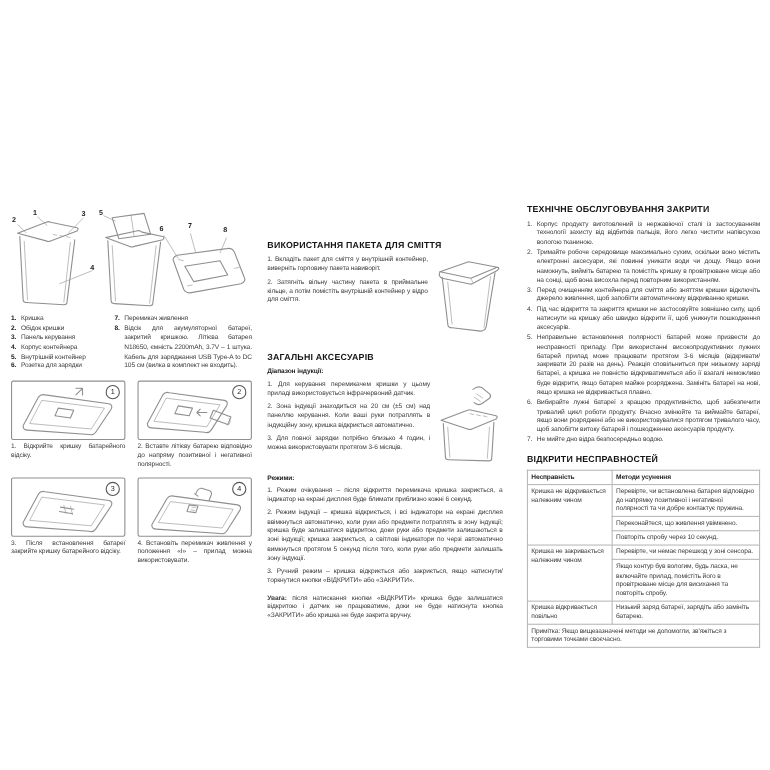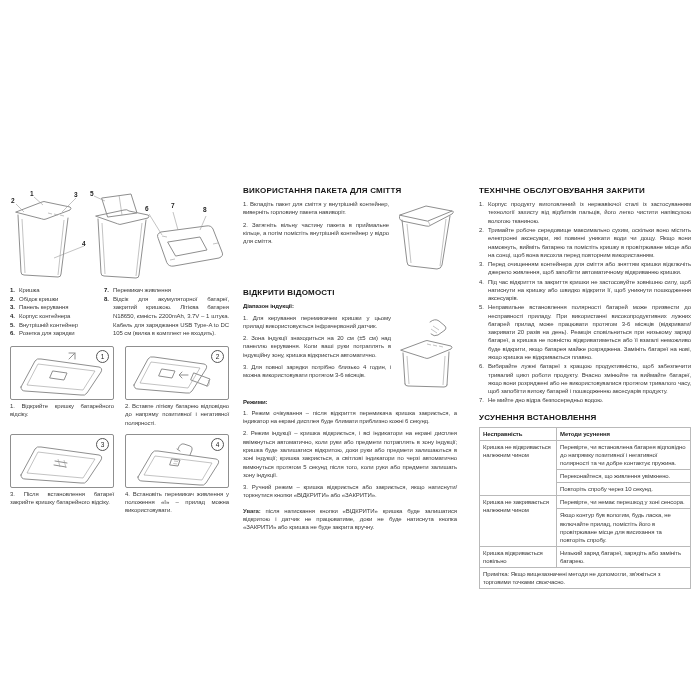--- a/index.html
+++ b/index.html
@@ -3,21 +3,21 @@
 <meta charset="utf-8">
 <style>
   html,body{margin:0;padding:0;}
   body{
     width:700px;height:700px;background:#ffffff;position:relative;overflow:hidden;
     font-family:"Liberation Sans", sans-serif;color:#3b3b3b;
     -webkit-font-smoothing:antialiased;
   }
   .col{position:absolute;top:186px;}
   .col-left{left:10px;width:219px;}
-  .col-mid{left:243px;width:214px;}
+  .col-mid{left:243px;width:214px;margin-top:32px;}
   .col-right{left:479px;width:212px;}
   h2{
     font-size:8px;line-height:1.15;color:#141414;margin:0 0 5px 0;
     letter-spacing:.2px;font-weight:bold;
   }
   p,.txt{font-size:6px;line-height:1.38;margin:0 0 4px 0;text-align:justify;letter-spacing:-.1px;}
   .bold-line{font-weight:bold;color:#222;margin:6px 0 3px 0;}
   
   .fig-acc{position:relative;width:219px;height:96px;margin-bottom:4px;}
   .fig-acc svg{position:absolute;left:0;top:0;}
@@ -209,21 +209,21 @@
         <path class="ln" d="M5,15 q-2,4 2,6 L31,26 q3,1 5,-1 L57,14 q3,-3 0,-3"></path>
         <path class="ln" d="M7,20 L12,62 Q12,66 16,66 L42,69 Q46,69 47,65 L55,16"></path>
         <path class="thin" d="M12,24 L16,63 M51,19 L45,66"></path>
         <path class="thin" d="M33,21 L35,25"></path>
       </svg>
     </figure>
     <p>1. Вкладіть пакет для сміття у внутрішній контейнер, виверніть горловину пакета навиворіт.</p>
     <p>2. Затягніть вільну частину пакета в приймальне кільце, а потім помістіть внутрішній контейнер у відро для сміття.</p>
   </div>
 
-  <h2 style="margin-top:8px">ВІДКРИТИ ВІДОМОСТІ</h2>
+  <h2 style="margin-top:8px">ЗАГАЛЬНІ АКСЕСУАРІВ</h2>
   <p class="bold-line" style="margin-top:2px">Діапазон індукції:</p>
 
   <div class="sect" style="min-height:74px">
     <figure class="fig-r" style="margin:0 0 0 6px">
       <svg width="60" height="74" viewBox="0 0 60 74">
         <path class="ln" d="M33,8 q5,-4 9,-1 l6,5 q2,2 0,4 l-7,5 q-4,2 -7,-1"></path>
         <path class="thin" d="M36,12 l6,4 m-8,-1 l6,4"></path>
         <path class="ln" d="M4,36 L28,27 Q30,26 32,27 L54,32 Q56,33 54,35 L32,44 Q30,45 28,44 Z"></path>
         <path class="thin" d="M30,30 l4,1 M36,31 l4,1 M42,32 l4,1"></path>
         <path class="ln" d="M6,39 L8,70 M52,38 L50,71 M8,70 Q8,72 11,72 L47,73 Q50,73 50,71"></path>
@@ -270,21 +270,21 @@
     <div class="nli">
         <span class="n">6.</span>
         <span class="t">Вибирайте лужні батареї з кращою продуктивністю, щоб забезпечити тривалий цикл роботи продукту. Вчасно змінюйте та виймайте батареї, якщо вони розряджені або не використовувалися протягом тривалого часу, щоб запобігти витоку батарей і пошкодженню аксесуарів продукту.</span>
       </div>
     <div class="nli">
         <span class="n">7.</span>
         <span class="t">Не мийте дно відра безпосередньо водою.</span>
       </div>
   </div>
 
-  <h2>УСУНЕННЯ ВСТАНОВЛЕННЯ</h2>
+  <h2>ВІДКРИТИ НЕСПРАВНОСТЕЙ</h2>
 
   <table class="ts">
     <tbody>
         <tr>
       <th>Несправність</th>
       <th>Методи усунення</th>
     </tr>
     <tr>
       <td class="problem" rowspan="3">Кришка не відкривається належним чином</td>
       <td>Перевірте, чи встановлена батарея відповідно до напрямку позитивної і негативної полярності та чи добре контактує пружина.</td>

